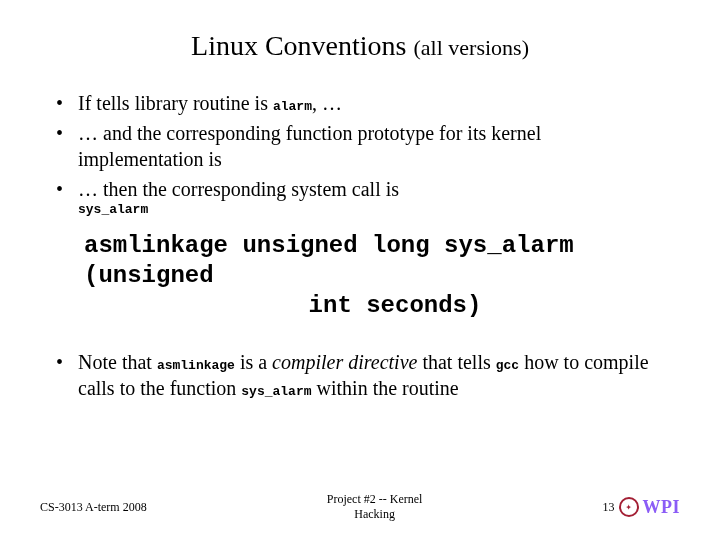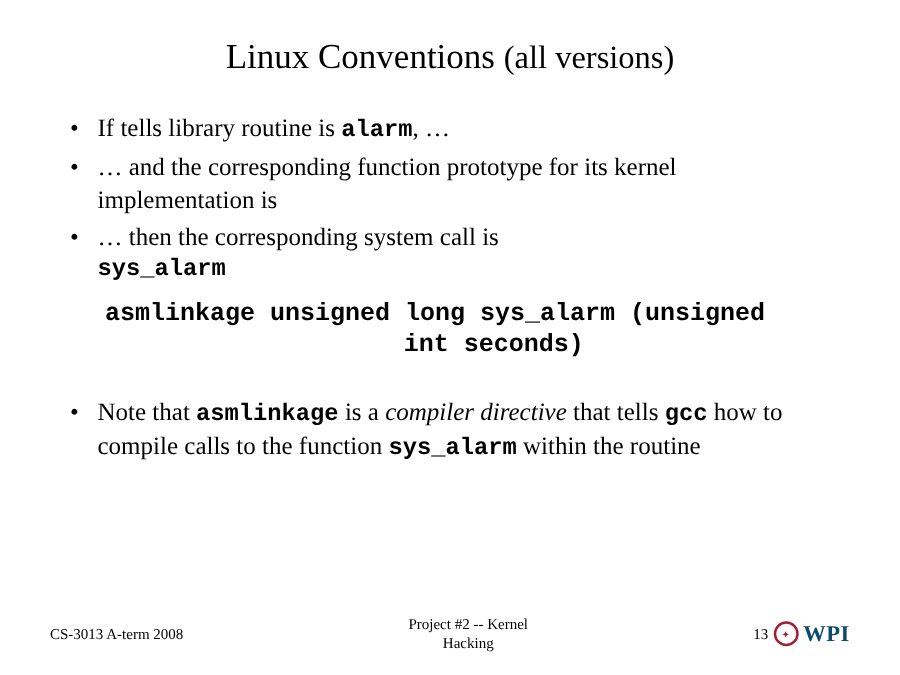--- a/index.html
+++ b/index.html
@@ -11,47 +11,47 @@
     color: #000;
     position: relative;
     padding: 30px 50px 0 50px;
   }
   .title {
     text-align: center;
     font-size: 28px;
     margin-bottom: 28px;
   }
   .title-sub {
-    font-size: 26px;
+    font-size: 22px;
   }
   ul.main {
     list-style: none;
     font-size: 20px;
     line-height: 1.3;
   }
   ul.main > li {
     position: relative;
     padding-left: 28px;
     margin-bottom: 4px;
   }
   ul.main > li::before {
     content: "•";
     position: absolute;
     left: 6px;
     top: 0;
   }
   .spacer { height: 20px; }
   code, .mono {
     font-family: "Courier New", Courier, monospace;
-    font-size: 19px;
+    font-size: 13px;
     font-weight: bold;
   }
   .codeblock {
     font-family: "Courier New", Courier, monospace;
-    font-size: 20px;
+    font-size: 24px;
     font-weight: bold;
     margin-left: 34px;
     margin-top: 12px;
     margin-bottom: 8px;
     line-height: 1.25;
   }
   .indent2 { padding-left: 36px; display: block; text-align: center; }
   em.it { }
   .footer {
     position: absolute;
@@ -88,21 +88,21 @@
     align-items: center;
     justify-content: center;
     font-size: 8px;
     color: #a31f34;
     background: #fff;
   }
   .wpi-text {
     font-family: Georgia, "Times New Roman", serif;
     font-weight: bold;
     font-size: 18px;
-    color: #0c4a6e;
+    color: #8b5cf6;
     letter-spacing: 0.5px;
   }
 </style>
 </head>
 <body>
 
 <div class="title">
   <span>Linux Conventions</span>
   <span class="title-sub">(all versions)</span>
 </div>

